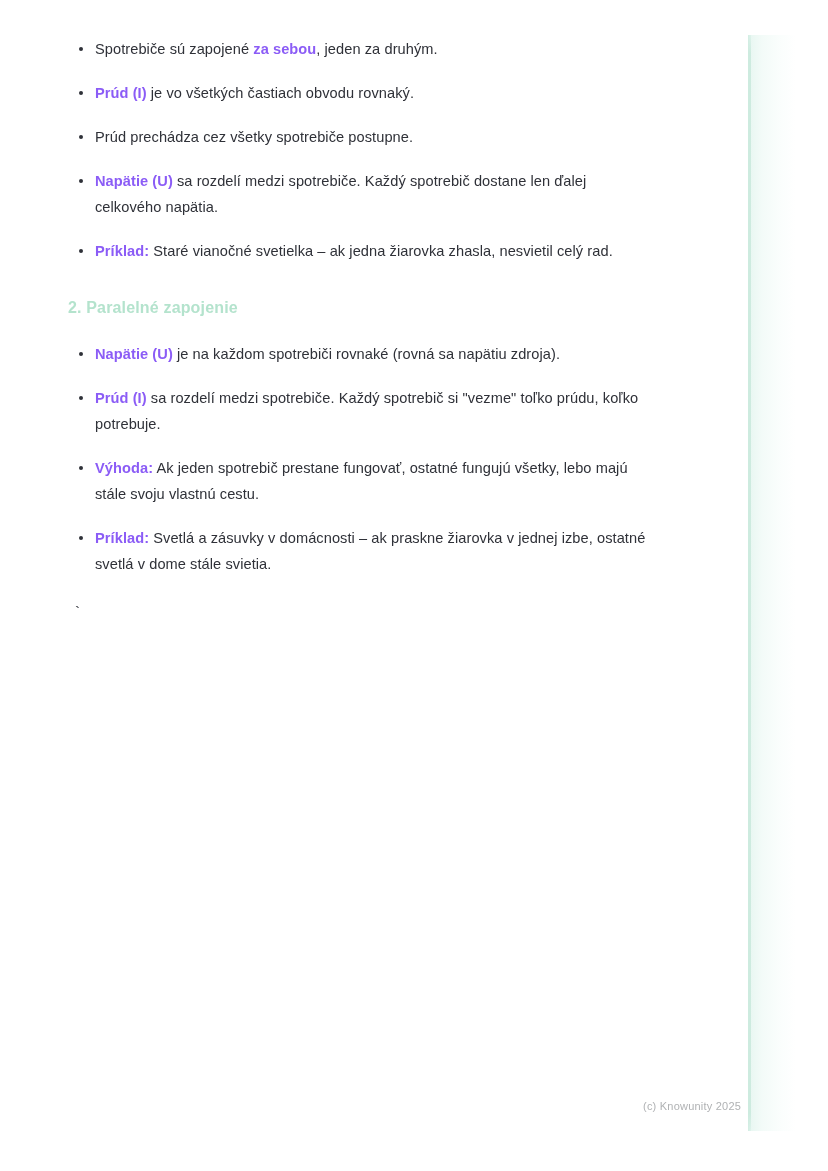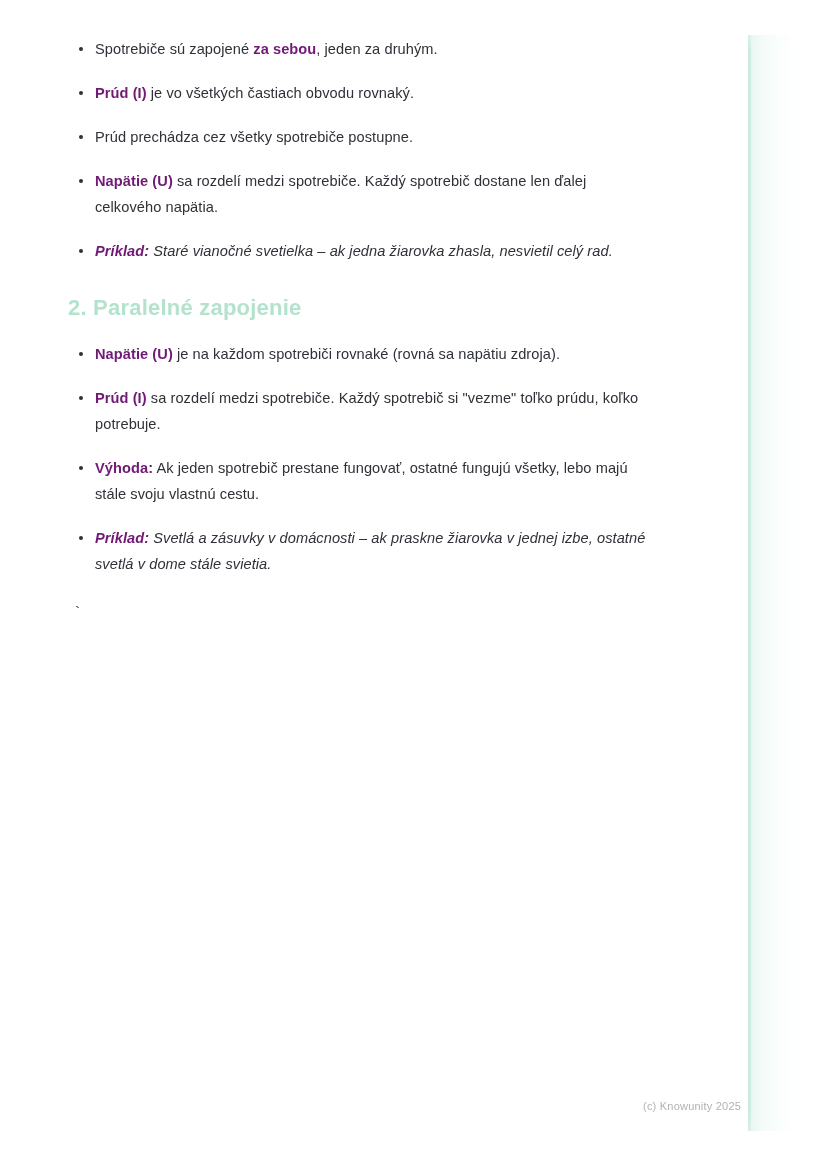--- a/index.html
+++ b/index.html
@@ -64,39 +64,38 @@
     position: relative;
     padding-left: 27px;
     margin: 0 0 18px 0;
     font-size: 14.6px;
     line-height: 26px;
     color: #2f3138;
     letter-spacing: 0.005em;
   }
   ul.bullets > li:last-child {
     margin-bottom: 0;
-    font-style: italic;
   }
   ul.bullets > li::before {
     content: "";
     position: absolute;
     left: 11px;
     top: 11px;
     width: 4px;
     height: 4px;
     border-radius: 50%;
     background: #2f3138;
   }
   ul.bullets b {
     font-weight: 700;
-    color: #701a75;
+    color: #8b5cf6;
   }
 
   h2.section-heading {
-    font-size: 22px;
+    font-size: 16px;
     font-weight: 700;
     color: #b4e3cd;
     margin: 0;
     padding: 0;
     letter-spacing: 0.01em;
     line-height: 26px;
   }
 
   .block-1 { margin-bottom: 0; }
   .gap-before-heading { height: 31px; }

